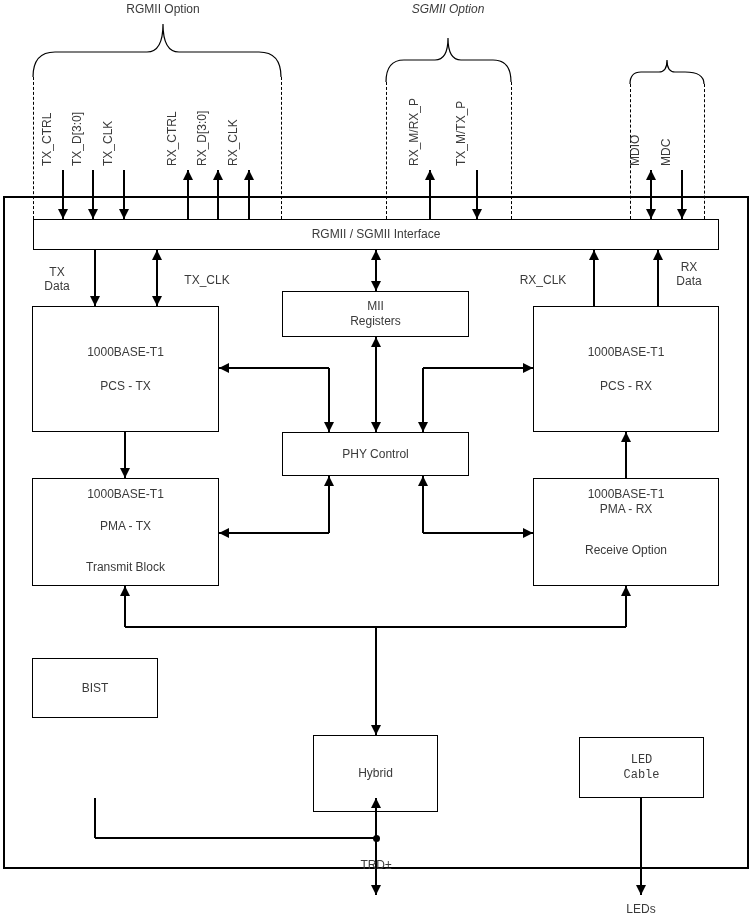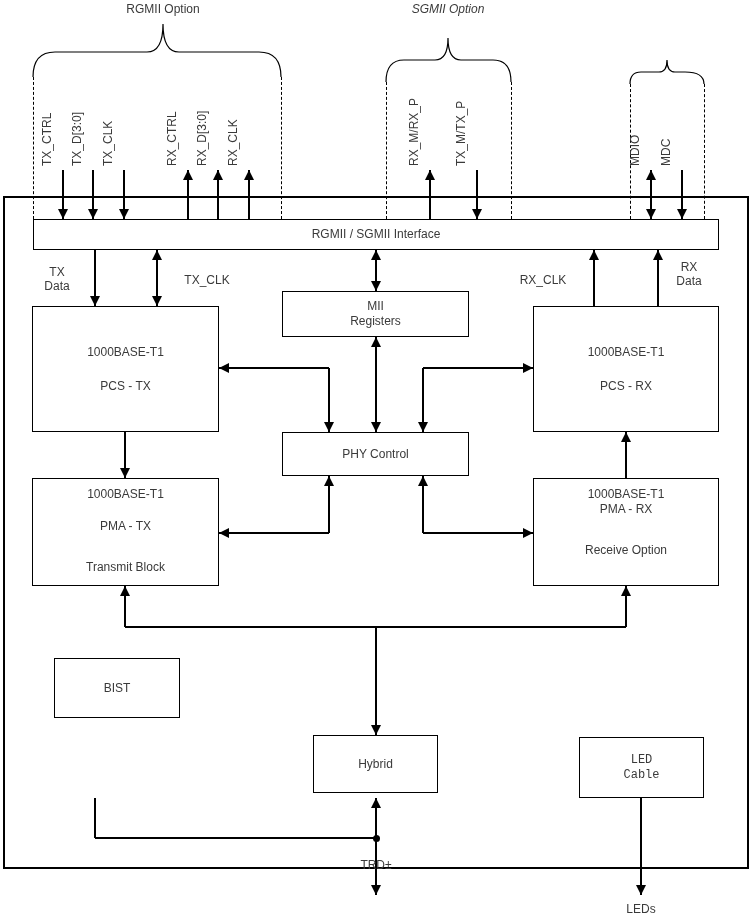--- a/index.html
+++ b/index.html
@@ -141,24 +141,24 @@
   <div class="box" style="left:32px;top:478px;width:187px;height:108px;justify-content:flex-start;padding-top:8px;">
     <span class="t">1000BASE-T1</span>
     <span class="t" style="margin-top:17px;">PMA - TX</span>
     <span class="t" style="margin-top:26px;">Transmit Block</span>
   </div>
   <div class="box" style="left:533px;top:478px;width:186px;height:108px;justify-content:flex-start;padding-top:8px;">
     <span class="t">1000BASE-T1</span>
     <span class="t" style="">PMA - RX</span>
     <span class="t" style="margin-top:26px;">Receive Option</span>
   </div>
-  <div class="box" style="left:32px;top:658px;width:126px;height:60px;margin-left:22px;">
+  <div class="box" style="left:32px;top:658px;width:126px;height:60px;">
     <span class="t">BIST</span>
   </div>
-  <div class="box" style="left:313px;top:735px;width:125px;height:58px;">
+  <div class="box" style="left:313px;top:735px;width:125px;height:77px;">
     <span class="t">Hybrid</span>
   </div>
   <div class="box" style="left:579px;top:737px;width:125px;height:61px;font-family:Liberation Mono, monospace;">
     <span class="t">LED</span>
     <span class="t">Cable</span>
   </div>
 
   <div class="vl" style="left:375.25px;top:250px;height:41px;"></div>
   <div class="ah up" style="left:371px;top:250px;"></div>
   <div class="ah down" style="left:371px;top:281px;"></div>

